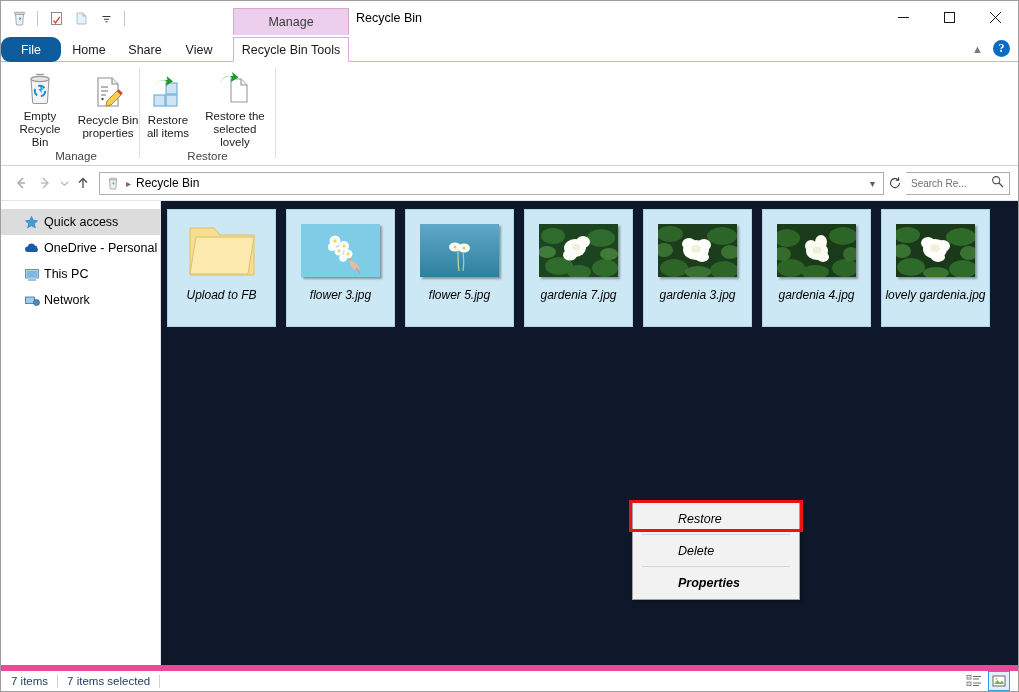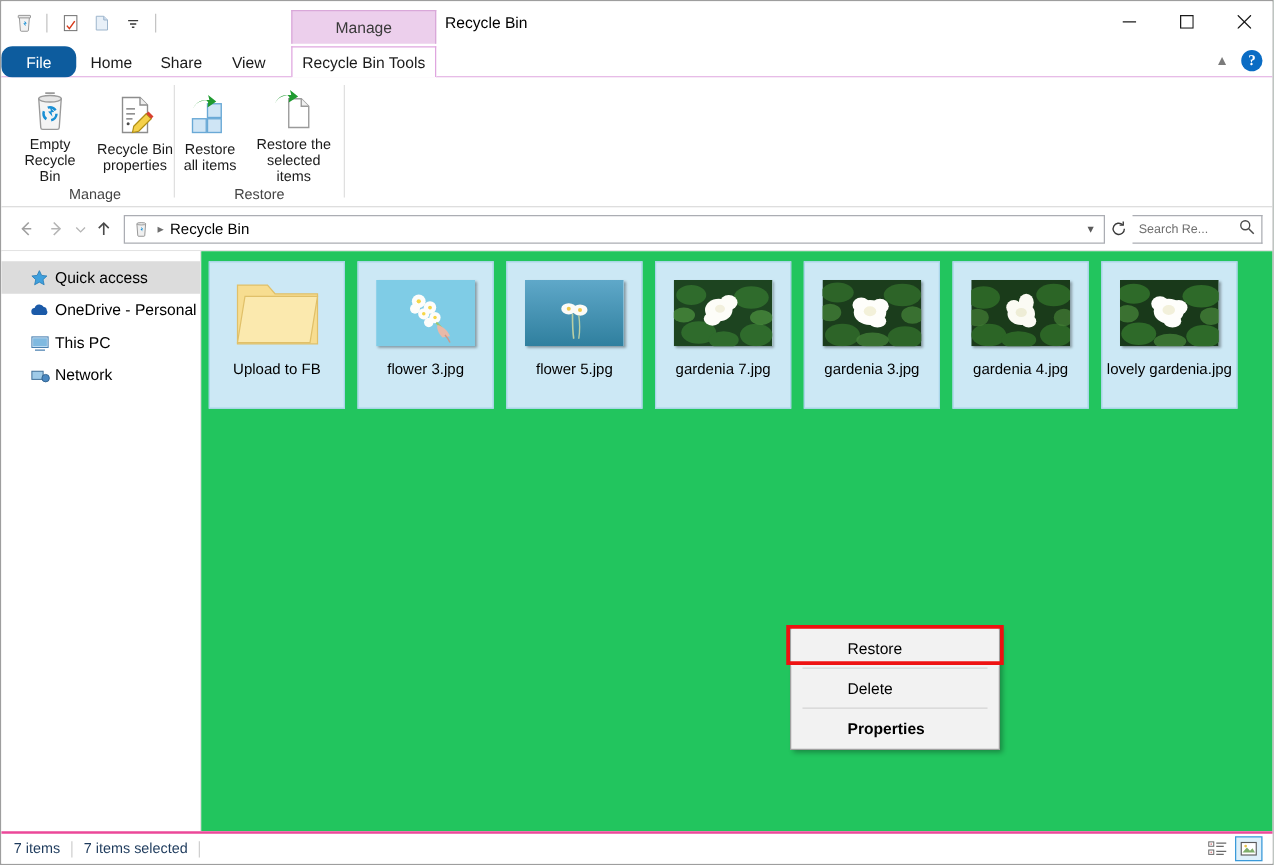--- a/index.html
+++ b/index.html
@@ -81,21 +81,21 @@
   .search-ph { font-size:10px; color:#6f6f6f; flex:1; }
 
   
   .content { position:relative; display:flex; height:465px; border-top:1px solid #e3e3e3; }
   .sidebar { width:160px; background:#fff; border-right:1px solid #e3e3e3; padding-top:8px; }
   .nav-item { height:26px; display:flex; align-items:center; padding-left:22px; gap:4px;
               font-size:12.5px; color:#000; cursor:default; }
   .nav-item.sel { background:#dcdcdc; }
   .nav-ico { width:17px; height:17px; display:flex; align-items:center; justify-content:center; }
 
-  .filepane { flex:1; position:relative; background:#22c55e; padding:8px 6px; }
+  .filepane { flex:1; position:relative; background:#0f172a; padding:8px 6px;font-style:italic; }
   .tilerow { display:flex; flex-wrap:wrap; }
   .tile { width:109px; height:118px; display:flex; flex-direction:column;
           align-items:center; padding-top:9px; cursor:default; margin-right:10px; }
   .tile.sel { background:#cce8f5; border:1px solid #a9d5ea; padding-top:8px; }
   .thumb-wrap { width:80px; height:64px; display:flex; align-items:center;
                 justify-content:center; }
   .thumb { width:79px; height:53px; box-shadow:1.5px 1.5px 2px rgba(0,0,0,.35); }
   .tile-lbl { margin-top:6px; font-size:12px; text-align:center; line-height:14px;
               color:#000; width:100%; }
 
@@ -106,21 +106,21 @@
   .ctxitem { height:29px; display:flex; align-items:center; padding-left:45px;
              font-size:12.5px; color:#000; cursor:default; }
   .ctxitem.bold { font-weight:bold; }
   .ctxsep { height:1px; background:#d3d3d3; margin:1px 9px; }
   .redbox { position:absolute; left:468px; top:299px; width:174px; height:32px;
             border:3px solid #ee1111; z-index:60; pointer-events:none; }
   .ctxitem.hi { position:relative; z-index:61; background:#f2f2f2; }
 
   
   .statusbar { position:absolute; left:0; bottom:0; width:1019px; height:26px;
-               background:#fff; border-top:2px solid #ec4899;
+               background:#fff; border-top:6px solid #ec4899;
                display:flex; align-items:center; padding:0 10px; }
   .st-text { font-size:11.5px; color:#1d3a5c; margin-right:9px; }
   .st-sep { width:1px; height:13px; background:#d0d0d0; margin-right:9px; }
   .viewbtns { margin-left:auto; display:flex; gap:3px; align-items:center; }
   .vbtn { width:22px; height:20px; display:flex; align-items:center; justify-content:center;
           cursor:default; }
   .vbtn.active { border:1px solid #3b9ad9; background:#dff0fa; }
 </style>
 </head>
 <body>
@@ -254,21 +254,21 @@
         <div class="rbtn" style="width:78px;">
           <div class="rbtn-ico">
             <svg width="36" height="36" viewBox="0 0 36 36">
               <path d="M14 9h10l6 6v17H14z" fill="#fff" stroke="#9a9a9a" stroke-width="1.1"></path>
               <path d="M24 9v6h6" fill="#f0f0f0" stroke="#9a9a9a" stroke-width="1.1"></path>
               <path d="M12 6C8 6 4.5 9 3 13c3-8 13-7 13-7l-1-4 6.5 5.2L14 12l.5-4.2S13.6 6 12 6z" fill="#1f9a30"></path>
             </svg>
           </div>
           <div class="rbtn-lbl">
             <div>Restore the</div>
-            <div>selected items</div>
+            <div>selected lovely</div>
           </div>
         </div>
       </div>
       <div class="rgroup-label">Restore</div>
     </div>
     <div class="rgroup-sep" style="left:274px;"></div>
   </div>
 
   <div class="addrbar">
     <div class="navbtn">

